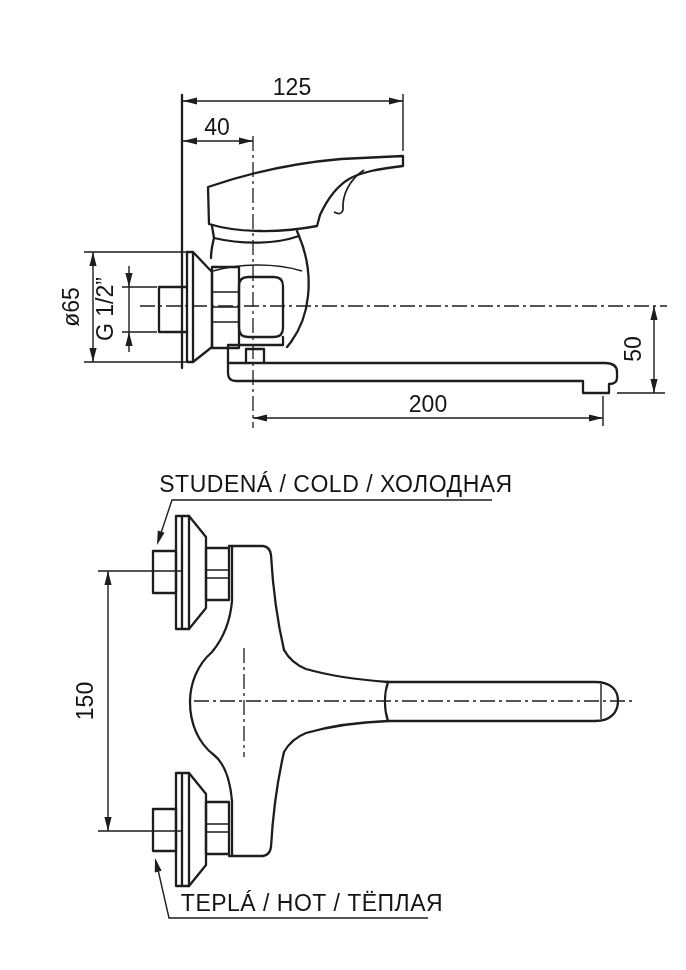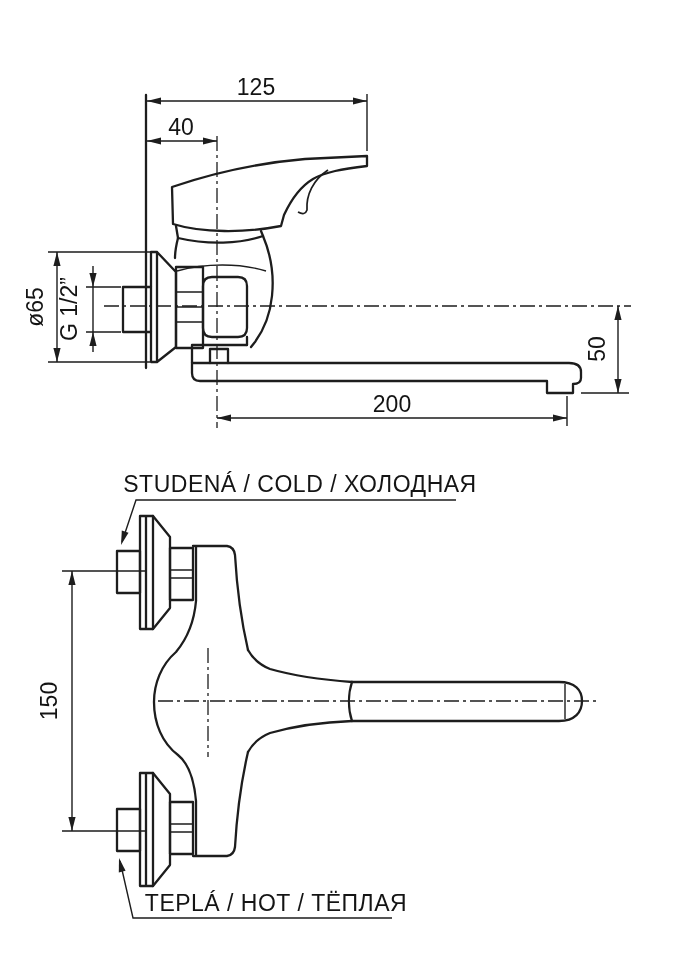--- a/index.html
+++ b/index.html
@@ -1,20 +1,21 @@
 <!DOCTYPE html>
 <html style="--line: #1d1d1d; --bg: #ffffff;"><head>
 <meta charset="utf-8">
 <style>
   :root { --line:#1d1d1d; --bg:#ffffff; }
   html,body { margin:0; padding:0; background:var(--bg); }
   .page {
     width:643px; height:970px; background:var(--bg);
     position:relative; overflow:hidden;
     font-family:"Liberation Sans", sans-serif;
+    margin-left:36px;
   }
   svg { display:block; }
   .obj  { fill:none; stroke:var(--line); stroke-width:2.3; stroke-linejoin:round; stroke-linecap:round; }
   .med  { fill:none; stroke:var(--line); stroke-width:1.7; stroke-linejoin:round; }
   .thin { fill:none; stroke:var(--line); stroke-width:1.4; stroke-linecap:butt; }
   .cl   { fill:none; stroke:var(--line); stroke-width:1.3; stroke-dasharray:15 4 3 4; }
   .arr  { fill:var(--line); stroke:none; }
   text  { fill:#141414; font-size:23px; font-family:"Liberation Sans", sans-serif; }
   .lbl  { letter-spacing:0.5px; }
 </style>

